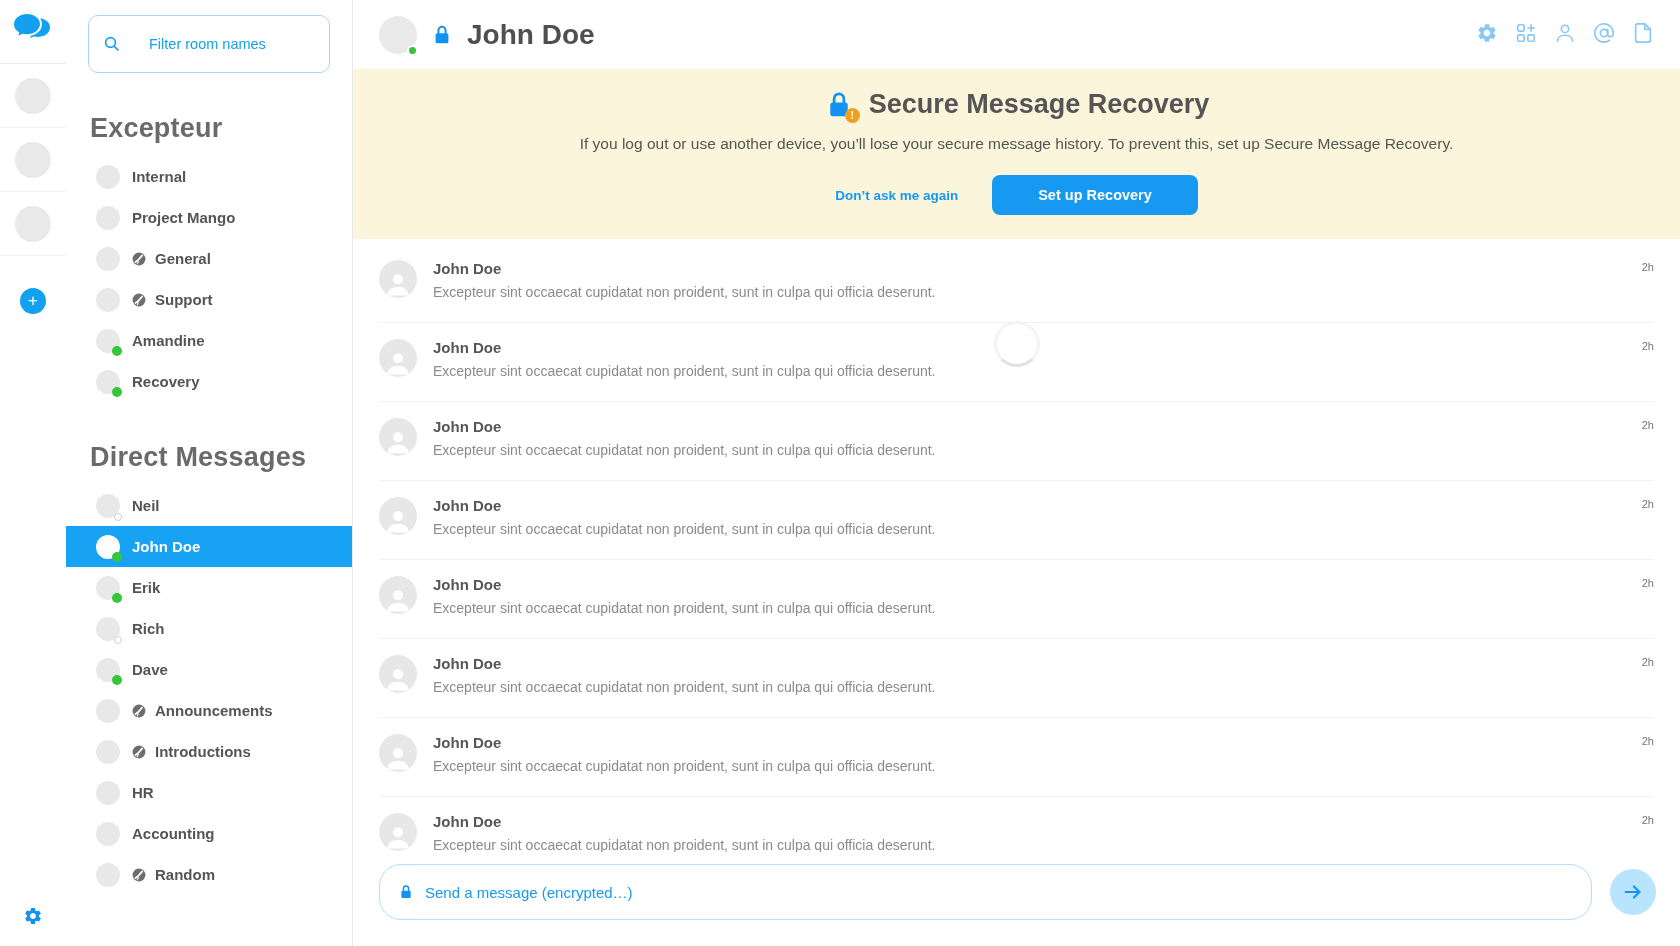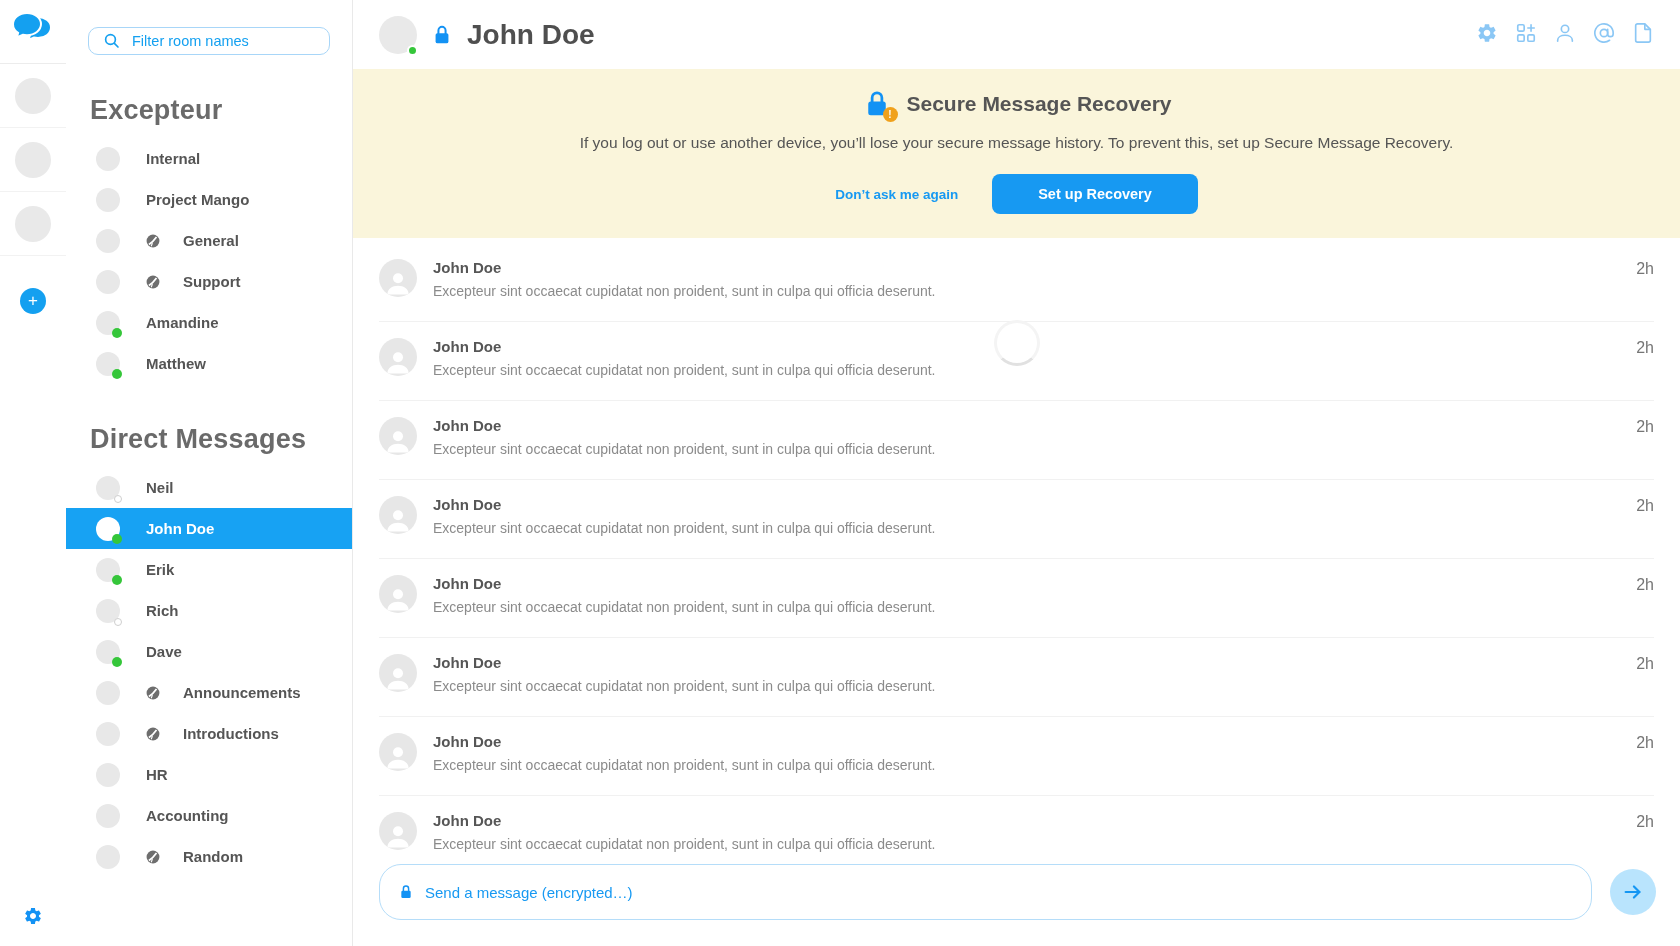--- a/index.html
+++ b/index.html
@@ -15,27 +15,27 @@
   .rail { width: 66px; min-width: 66px; display: flex; flex-direction: column; align-items: center; background:#fff; }
   .rail-logo { width: 100%; height: 64px; display:flex; align-items:center; justify-content:center; border-bottom: 1px solid #ececec; }
   .rail-cell { width: 100%; height: 64px; display:flex; align-items:center; justify-content:center; border-bottom: 1px solid #f2f2f2; }
   .rail-avatar { width: 36px; height: 36px; border-radius: 50%; background: #e9e9e9; }
   .rail-add { margin-top: 32px; width: 26px; height: 26px; border-radius: 50%; background: #14a0f0; color: #fff;
               display:flex; align-items:center; justify-content:center; font-size: 17px; font-weight: 400; cursor: pointer; }
   .rail-gear { margin-top: auto; margin-bottom: 16px; cursor: pointer; display:flex; }
 
   
   .sidebar { width: 287px; min-width: 287px; border-right: 1px solid #e9e9e9; padding-top: 11px; overflow: hidden; }
-  .filter-box { margin: 16px 22px; height: 28px; border: 1.5px solid #a8d6f8; border-radius: 10px;
-                display: flex; align-items: center; gap: 11px; padding: 0 14px; background: #fff; }
+  .filter-box { margin: 4px 22px; height: 58px; border: 1.5px solid #a8d6f8; border-radius: 10px;
+                display: flex; align-items: center; gap: 28px; padding: 0 14px; background: #fff; }
   .filter-box input { border: none; outline: none; flex: 1; font-size: 14.5px; color: #14a0f0; font-family: "Liberation Sans", sans-serif; background: transparent; }
   .filter-box input::placeholder { color: #14a0f0; opacity: 1; }
   .section-title { font-size: 27px; font-weight: 700; color: #6a6a6a; margin: 40px 0 12px 24px; letter-spacing: .2px; }
   .section-title.later { }
-  .room-item { display: flex; align-items: center; height: 41px; padding-left: 30px; gap: 26px;
+  .room-item { display: flex; align-items: center; height: 41px; padding-left: 30px; gap: 12px;
                font-size: 15px; font-weight: 700; color: #555; cursor: pointer; }
   .room-avatar { width: 24px; height: 24px; border-radius: 50%; background: #e8e8e8; position: relative; flex: none; }
   .presence-dot { display: none; position: absolute; right: -2px; bottom: -3px; border-radius: 50%; }
   .room-item.online  .presence-dot { display: block; width: 10px; height: 10px; background: #35c63a; }
   .room-item.offline .presence-dot { display: block; width: 8px; height: 8px; background: #fff; border: 1.5px solid #cfcfcf; }
   .globe-wrap { display: none; margin-right: -3px; line-height: 0; }
   .room-item.public .globe-wrap { display: inline-block; }
   .room-item.selected { background: #17a2f3; color: #fff; }
   .room-item.selected .room-avatar { background: #fff; }
   .room-item.selected.online .presence-dot { background: #35c63a; }
@@ -51,36 +51,36 @@
   .header-actions { margin-left: auto; display: flex; align-items: center; gap: 17px; }
   .header-actions .hicon { display: flex; cursor: pointer; }
 
   
   .banner { background: #faf5db; text-align: center; padding: 20px 40px 24px; }
   .banner-title-row { display: flex; align-items: center; justify-content: center; gap: 15px; }
   .banner-lock { position: relative; display: flex; }
   .warn-badge { position: absolute; right: -6px; bottom: -3px; width: 15px; height: 15px; border-radius: 50%;
                 background: #f0a11c; color: #fff; font-size: 10px; font-weight: 700; display: flex;
                 align-items: center; justify-content: center; }
-  .banner-title { font-size: 21px; font-weight: 700; color: #555; }
+  .banner-title { font-size: 27px; font-weight: 700; color: #555; }
   .banner-body { margin-top: 15px; font-size: 15.5px; color: #555; }
   .banner-actions { margin-top: 22px; display: flex; align-items: center; justify-content: center; gap: 34px; }
   .dismiss-link { color: #1799f2; font-size: 13.5px; font-weight: 700; cursor: pointer; }
   .cta-button { background: #1799f2; color: #fff; border: none; border-radius: 8px; padding: 12px 46px;
                 font-size: 14.5px; font-weight: 700; font-family: "Liberation Sans", sans-serif; cursor: pointer; }
 
   
   .messages { flex: 1; padding: 5px 26px 0; position: relative; overflow: hidden; }
   .message-row { display: flex; gap: 16px; height: 79px; padding-top: 16px; border-bottom: 1px solid #f1f1f1; }
   .msg-avatar { width: 38px; height: 38px; border-radius: 50%; background: #e7e7e7; overflow: hidden;
                 display: flex; align-items: flex-end; justify-content: center; flex: none; }
   .msg-content { flex: 1; min-width: 0; }
   .msg-sender { font-size: 15px; font-weight: 700; color: #565656; }
   .msg-text { margin-top: 7px; font-size: 14px; color: #8b8b8b; }
-  .msg-time { font-size: 16px; color: #757575; padding-top: 1px; }
+  .msg-time { font-size: 11px; color: #757575; padding-top: 1px; }
   .spinner { position: absolute; left: 50%; top: 82px; width: 46px; height: 46px; margin-left: -23px;
              border-radius: 50%; background: #fff; border: 3px solid #f4f4f4; border-bottom-color: #e1e1e1; }
 
   
   .composer { display: flex; align-items: center; gap: 18px; padding: 12px 24px 26px 26px; }
   .composer-field { flex: 1; height: 56px; border: 1.5px solid #b5ddf9; border-radius: 22px;
                     display: flex; align-items: center; gap: 11px; padding: 0 18px; }
   .composer-field input { border: none; outline: none; flex: 1; font-size: 15px; color: #1799f2;
                           font-family: "Liberation Sans", sans-serif; background: transparent; }
   .composer-field input::placeholder { color: #1799f2; opacity: 1; }
@@ -169,21 +169,21 @@
           <span class="presence-dot"></span>
         </span>
 
       <span>Amandine</span>
     </div>
       <div class="room-item online">
       <span class="room-avatar">
           <span class="presence-dot"></span>
         </span>
 
-      <span>Matthew</span>
+      <span>Recovery</span>
     </div>
     </div>
 
   <div class="section-title later">Direct Messages</div>
   <div>
 
   <div class="room-item offline">
       <span class="room-avatar">
           <span class="presence-dot"></span>
         </span>

